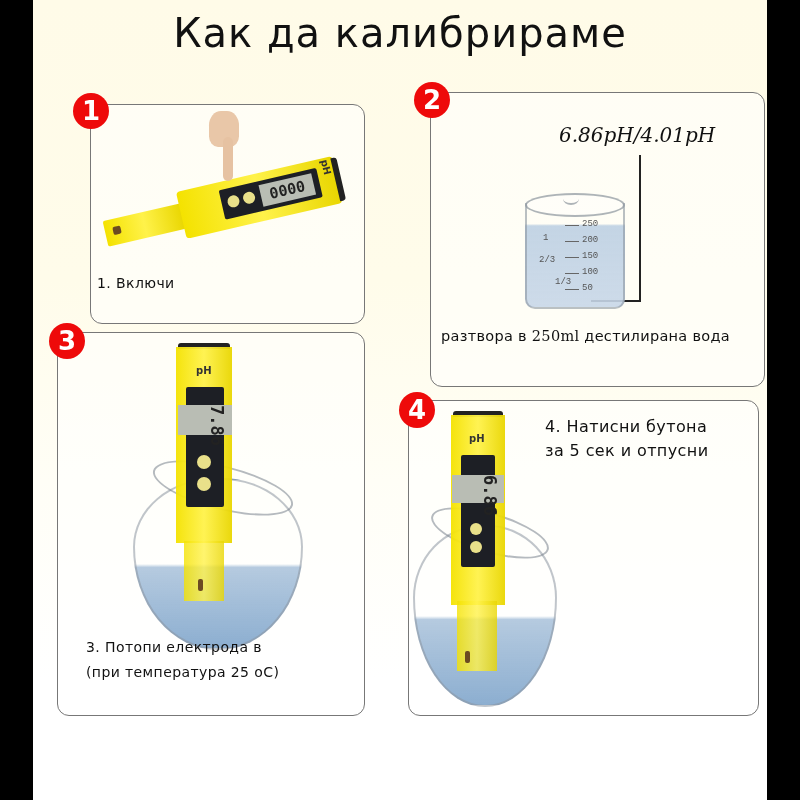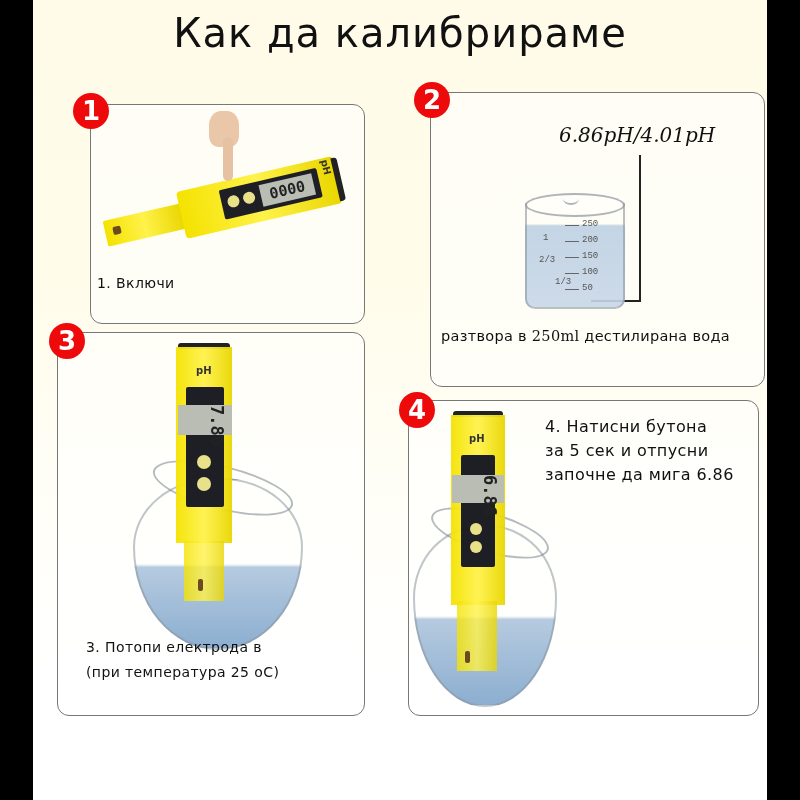--- a/index.html
+++ b/index.html
@@ -136,18 +136,17 @@
       <div style="position:absolute; left:14px; top:240px; width:5px; height:12px; background:#6b4a22; border-radius:2px;"></div>
       <div class="ph-label" style="left:18px; top:22px;">pH</div>
       <div class="lcd-panel" style="left:10px; top:44px; width:34px; height:112px;"></div>
       <div class="lcd" style="left:13px; top:52px; width:28px; height:52px; font-size:17px; line-height:28px; transform:rotate(90deg); transform-origin:14px 26px;">6.86</div>
       <div class="btn-dot" style="left:19px; top:112px; width:12px; height:12px;"></div>
       <div class="btn-dot" style="left:19px; top:130px; width:12px; height:12px;"></div>
     </div>
     <div class="caption" style="left:136px; top:14px; font-size:16px; line-height:24px;">
       <div>4. Натисни бутона</div>
       <div>за 5 сек и отпусни</div>
-      <div>започне да мига 6.86</div>
     </div>
   </div>
   <div class="badge" style="left:366px; top:392px;">4</div>
 
 </div>
 
 </body></html>

